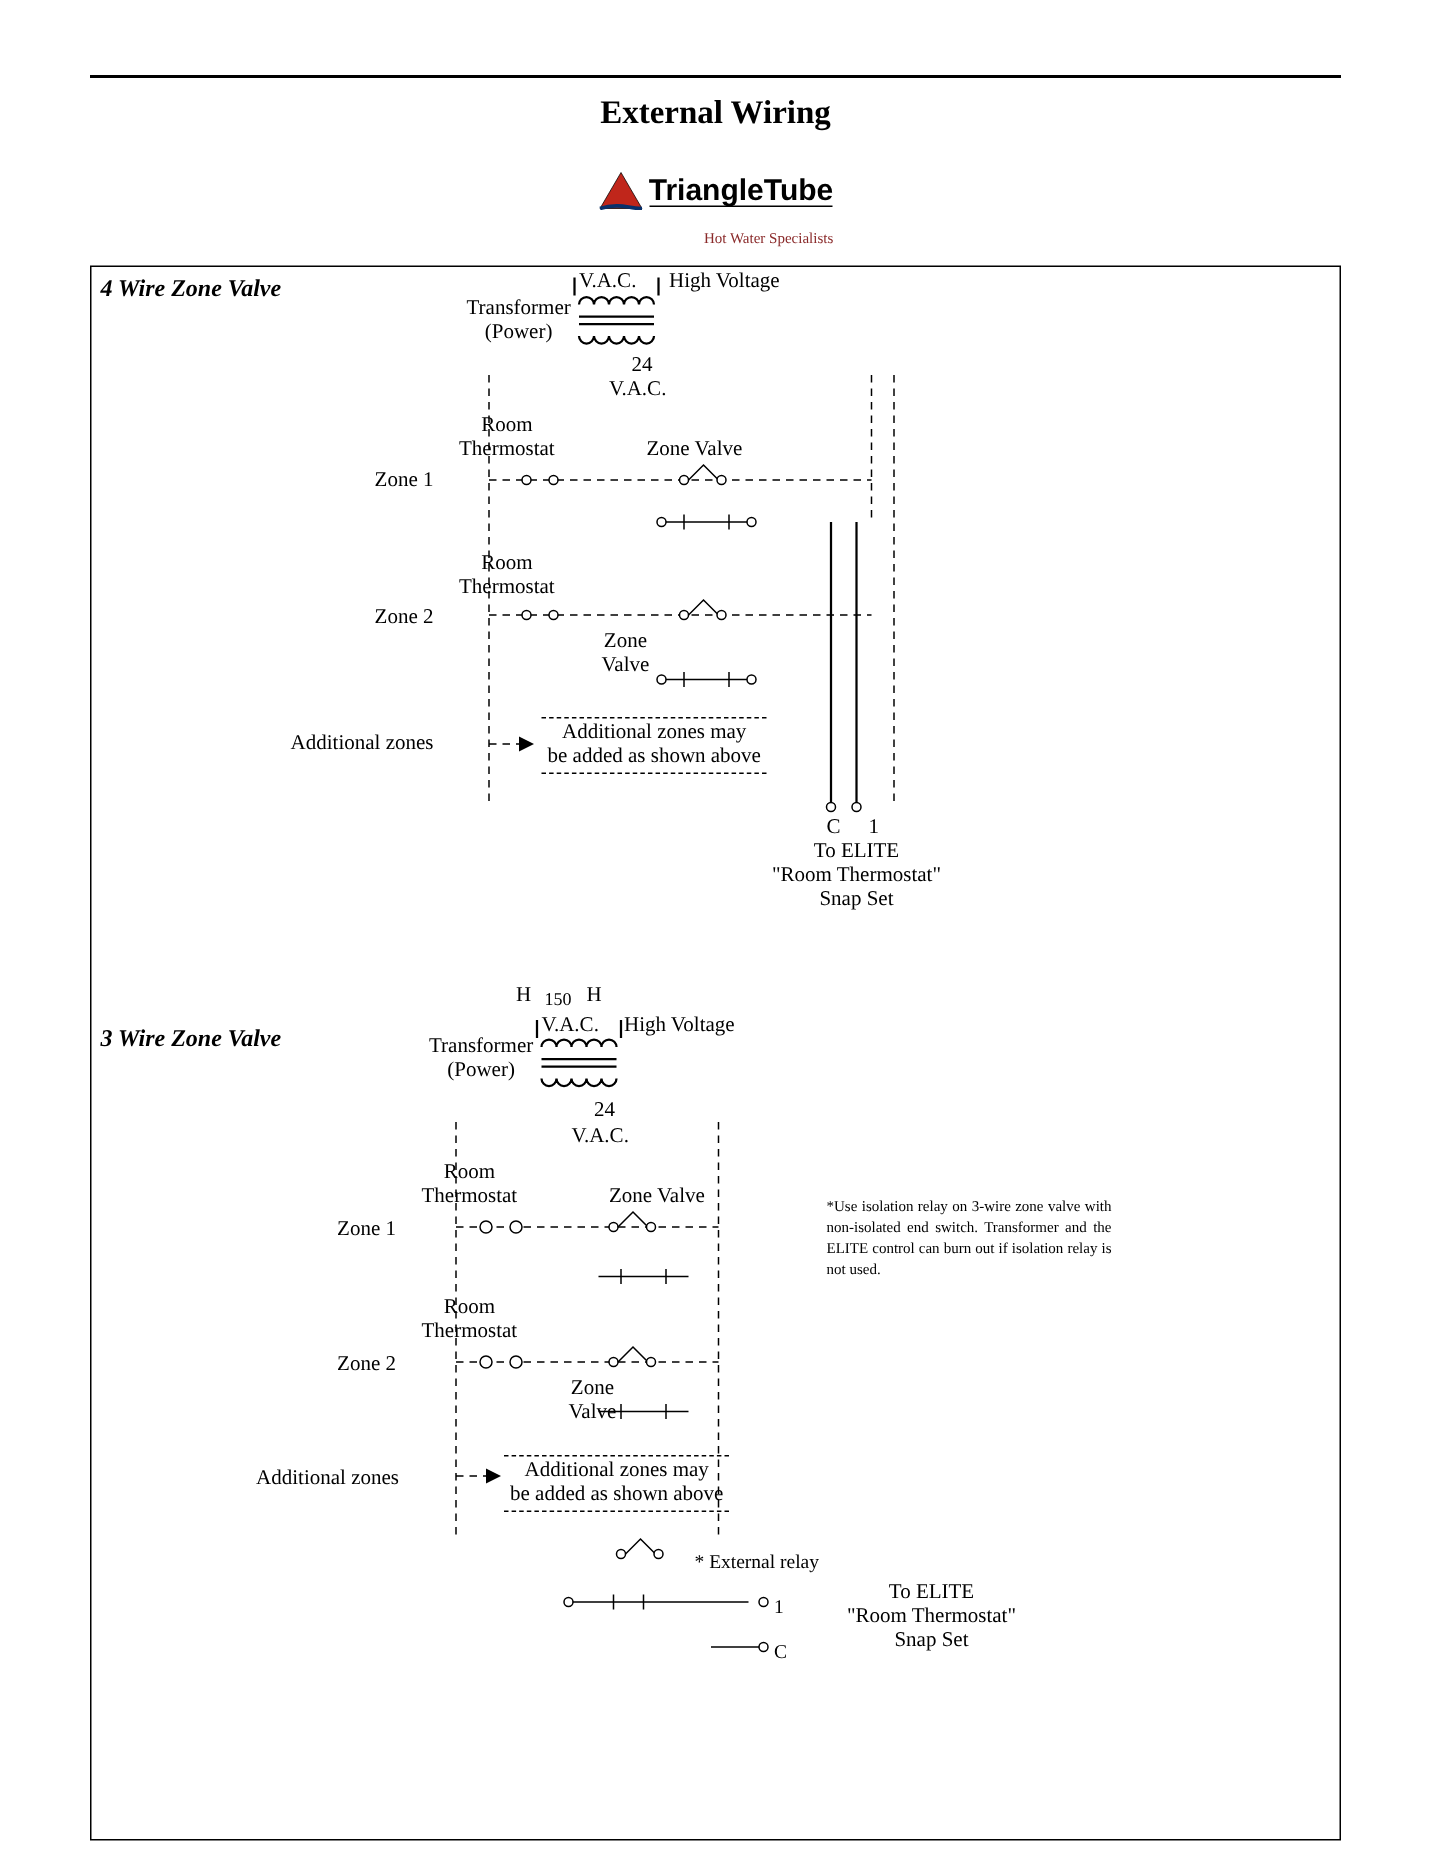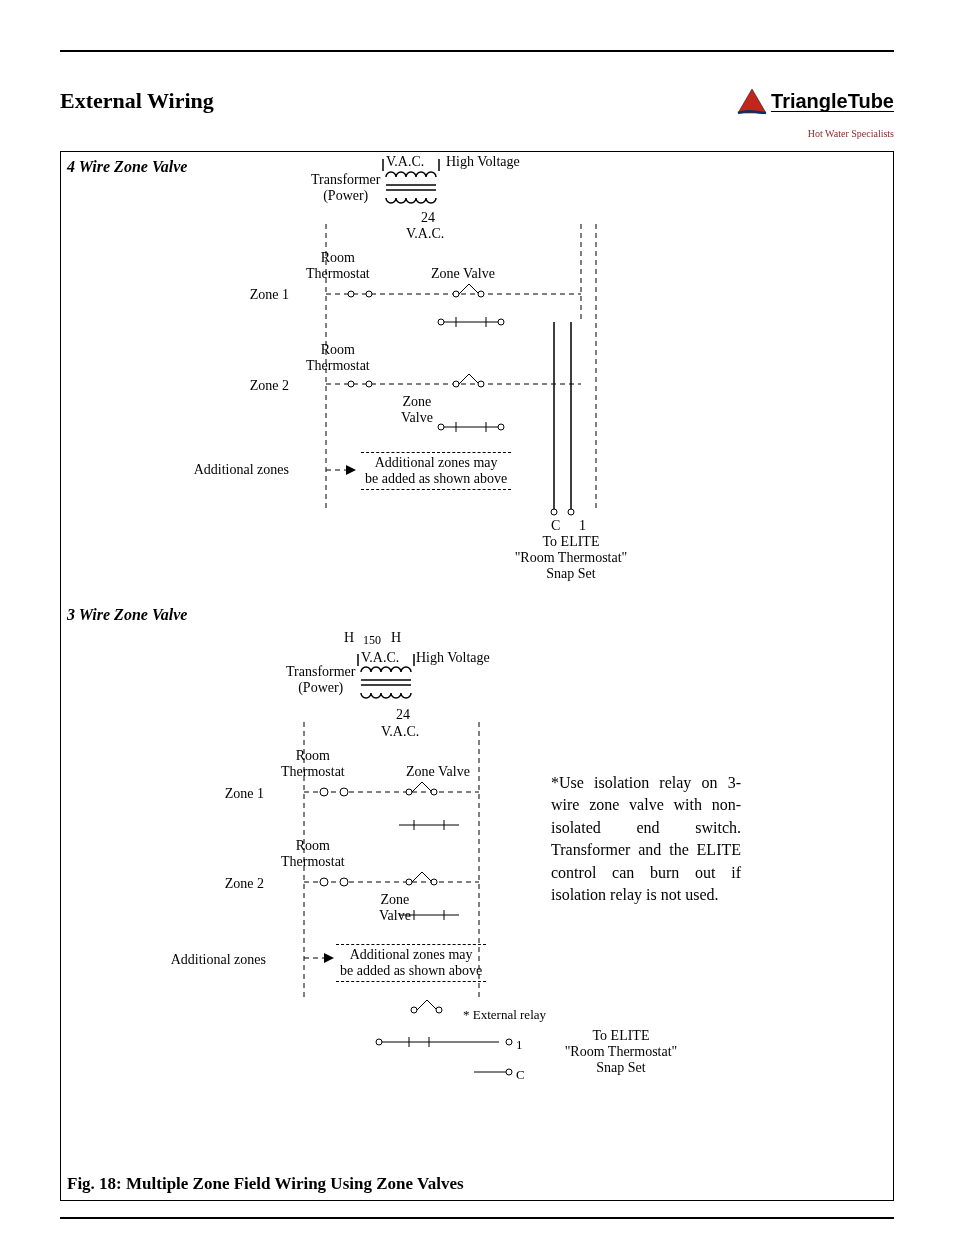--- a/index.html
+++ b/index.html
@@ -18,20 +18,21 @@
     border: none;
     border-top: 2px solid #000;
     margin: 0;
   }
   .hdr {
     display: flex;
     justify-content: space-between;
     align-items: center;
     margin-top: 10px;
     margin-bottom: 10px;
+    flex-direction: column;
   }
   .hdr h1 {
     font-size: 22px;
     margin: 0;
     font-weight: bold;
   }
   .logo {
     display: flex;
     align-items: center;
     gap: 4px;
@@ -74,21 +75,21 @@
   }
   .label {
     position: absolute;
     font-size: 14px;
     line-height: 1.15;
     text-align: center;
   }
   .label.left { text-align: right; }
   .note {
     position: absolute;
-    font-size: 16px;
+    font-size: 10px;
     line-height: 1.4;
     text-align: justify;
     width: 190px;
   }
   .caption {
     position: absolute;
     font-weight: bold;
     font-size: 17px;
   }
   .pagenum {
@@ -193,21 +194,21 @@
       <circle cx="150" cy="215" r="3" fill="#fff" stroke="#000"></circle>
         <circle cx="210" cy="215" r="3" fill="#fff" stroke="#000"></circle>
 
       <path d="M263,110 L263,300 M280,110 L280,300" stroke="#000" stroke-width="1.5"></path>
       <circle cx="263" cy="300" r="3" fill="#fff" stroke="#000"></circle>
         <circle cx="280" cy="300" r="3" fill="#fff" stroke="#000"></circle>
 
       <path d="M210,110 L263,110 M210,215 L263,110" stroke="#000" stroke-width="0"></path>
     </svg>
 
-    <div class="section-title" style="left:6px; top:454px;">3 Wire Zone Valve</div>
+    <div class="section-title" style="left:6px; top:506px;">3 Wire Zone Valve</div>
 
     <div class="label" style="left:283px; top:478px;">H</div>
     <div class="label" style="left:302px; top:482px; font-size:12px;">150</div>
     <div class="label" style="left:330px; top:478px;">H</div>
 
     <div class="label" style="left:300px; top:498px;">V.A.C.</div>
     <div class="label" style="left:355px; top:498px;">High Voltage</div>
     <div class="label" style="left:225px; top:512px; white-space:pre; text-align:center;">Transformer
 (Power)</div>
     <div class="label" style="left:335px; top:555px;">24</div>
@@ -272,17 +273,16 @@
         <path d="M148,300 L158,290 L168,300" fill="none" stroke="#000"></path>
         <circle cx="170" cy="300" r="3" fill="#fff" stroke="#000"></circle>
 
       <path d="M110,332 L230,332 M140,327 L140,337 M160,327 L160,337" stroke="#000"></path>
       <circle cx="110" cy="332" r="3" fill="#fff" stroke="#000"></circle>
         <circle cx="240" cy="332" r="3" fill="#fff" stroke="#000"></circle>
       <line x1="205" y1="362" x2="240" y2="362" stroke="#000"></line>
         <circle cx="240" cy="362" r="3" fill="#fff" stroke="#000"></circle>
     </svg>
 
-    <div class="caption" style="left:6px; bottom:6px;">Fig. 18: Multiple Zone Field Wiring Using Zone Valves</div>
   </div>
 
   <hr class="rule" style="margin-top:16px;">
 </div>
 
 </body></html>

